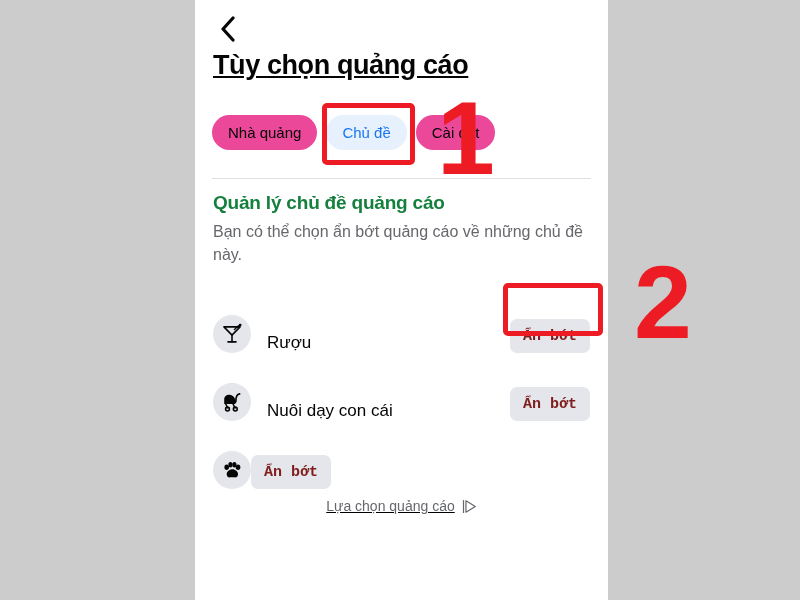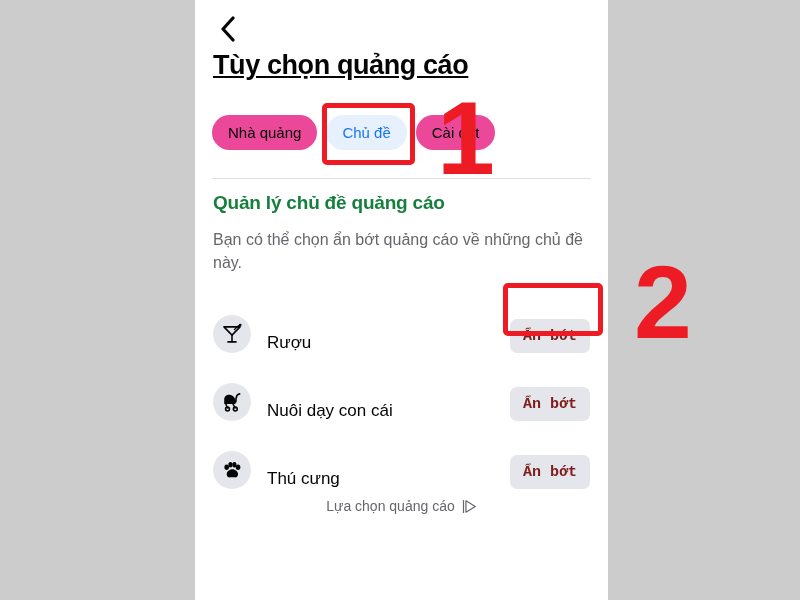--- a/index.html
+++ b/index.html
@@ -101,21 +101,21 @@
     top: 192px;
     font-size: 19px;
     font-weight: bold;
     color: #15803d;
     letter-spacing: -0.2px;
     white-space: nowrap;
   }
   #section-desc {
     position: absolute;
     left: 18px;
-    top: 228px;
+    top: 220px;
     width: 372px;
     font-size: 16px;
     line-height: 23px;
     color: #65676b;
   }
 
   
   #topic-list {
     position: absolute;
     left: 0;
@@ -167,20 +167,21 @@
   
   #footer {
     position: absolute;
     left: 0;
     top: 498px;
     width: 413px;
     display: flex;
     align-items: center;
     justify-content: center;
     gap: 7px;
+    text-decoration: underline;
   }
   #footer-label {
     font-size: 14px;
     color: #65676b;
   }
   #adchoices-icon { display: block; }
 
   
   .anno-box {
     position: absolute;
@@ -265,21 +266,20 @@
         <svg width="22" height="22" viewBox="0 0 24 24" aria-hidden="true">
           <ellipse cx="6.2" cy="9.0" rx="2.5" ry="3.0" fill="#050505"></ellipse>
           <ellipse cx="10.3" cy="6.3" rx="2.3" ry="3.0" fill="#050505"></ellipse>
           <ellipse cx="14.6" cy="6.3" rx="2.3" ry="3.0" fill="#050505"></ellipse>
           <ellipse cx="18.6" cy="9.0" rx="2.5" ry="3.0" fill="#050505"></ellipse>
           <path d="M12.4 11.2 C15.6 11.2 18.6 13.8 18.6 16.6 C18.6 19.2 16.4 20.6 14.2 20.0
                    C13.0 19.7 11.8 19.7 10.6 20.0 C8.4 20.6 6.2 19.2 6.2 16.6
                    C6.2 13.8 9.2 11.2 12.4 11.2 Z" fill="#050505"></path>
         </svg>
       </span>
-      <span class="topic-label">Thú cưng</span>
       <button class="topic-action">Ẩn bớt</button>
     </div>
 
   </div>
 
   <div id="footer">
     <span id="footer-label">Lựa chọn quảng cáo</span>
     <span>
       <svg id="adchoices-icon" width="15" height="15" viewBox="0 0 16 16" aria-hidden="true">
         <path d="M1.6 1.6 V14.4" fill="none" stroke="#65676b" stroke-width="1.3" stroke-linecap="round"></path>

